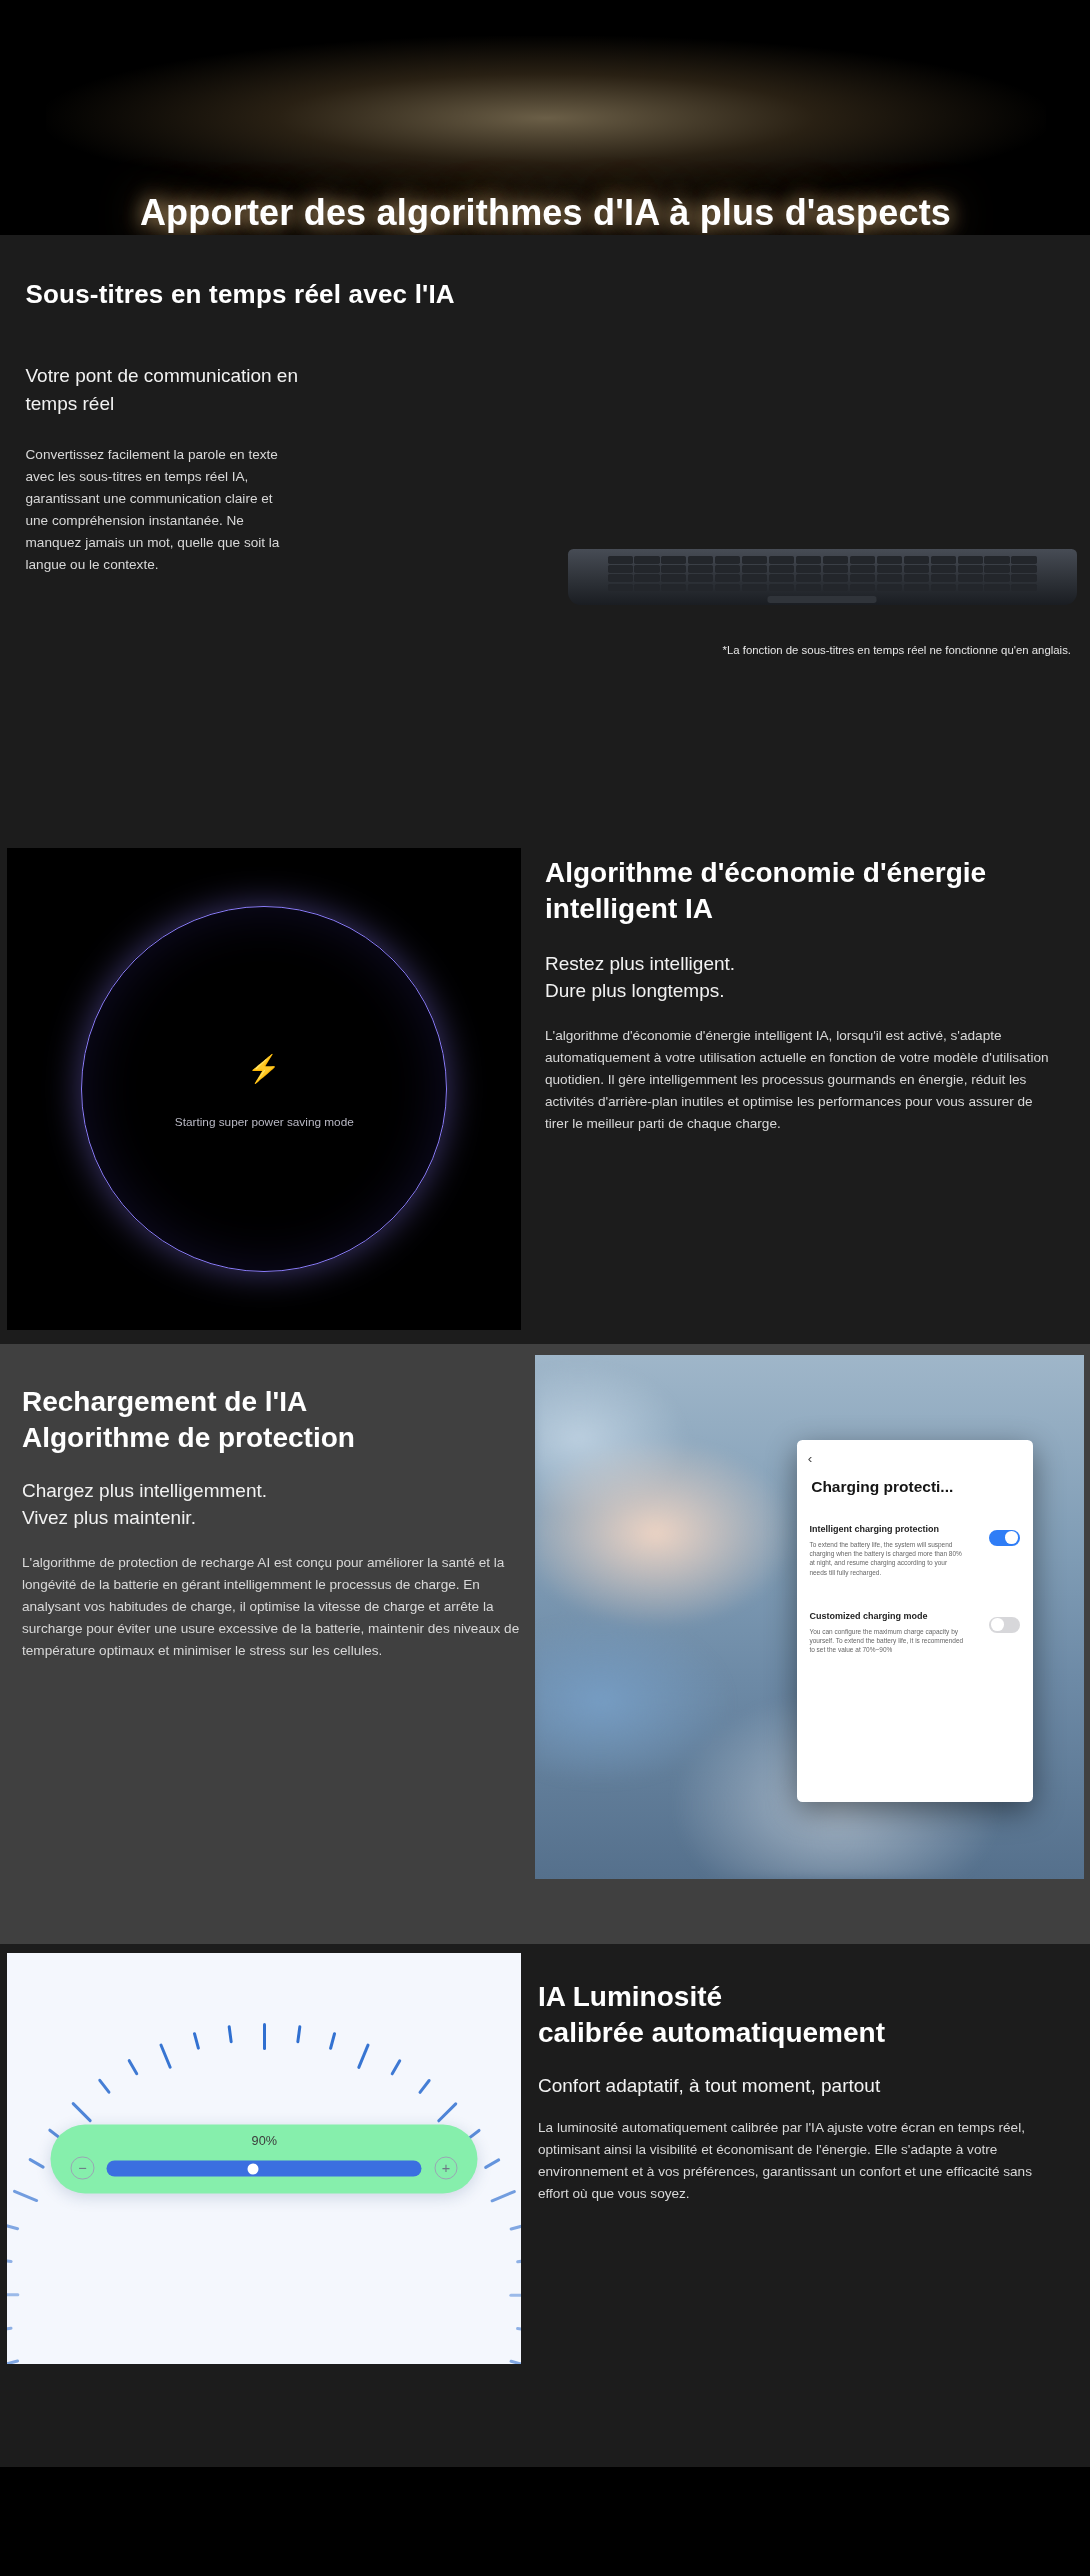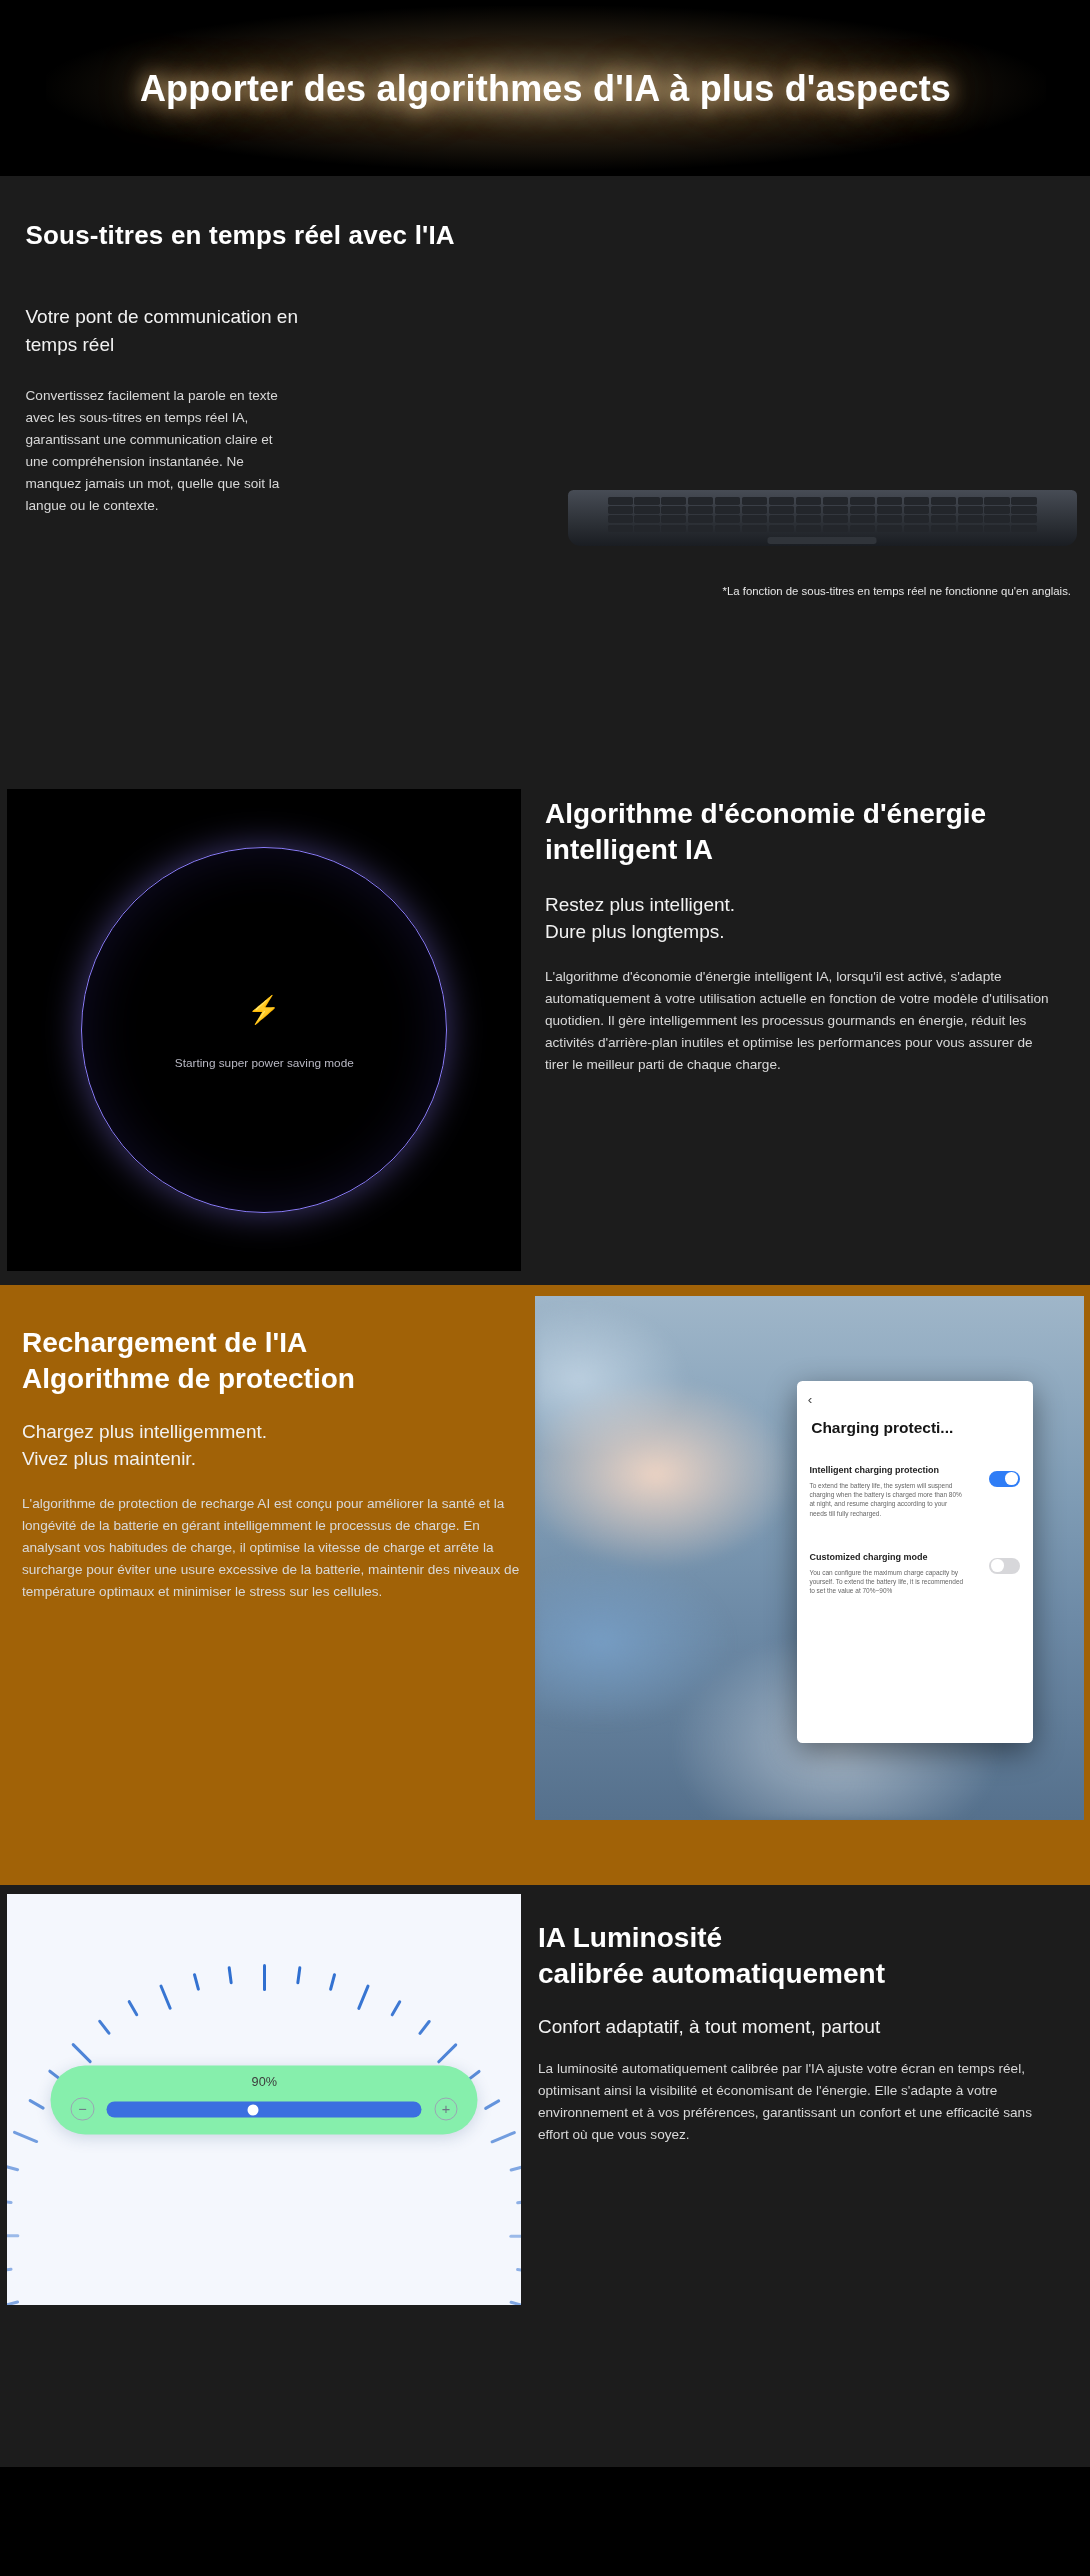--- a/index.html
+++ b/index.html
@@ -18,24 +18,24 @@
     position: relative;
     width: 1091px;
     height: 2576px;
     background: #1c1c1c;
   }
 
   
   .hero {
     position: relative;
     width: 1091px;
-    height: 176px;
+    height: 235px;
     background: #000;
     display: flex;
-    align-items: center;
+    align-items: flex-end;
     justify-content: center;
     overflow: hidden;
   }
   .hero-glow {
     position: absolute;
     left: 50%;
     top: 50%;
     transform: translate(-50%, -50%);
     width: 1000px;
     height: 164px;
@@ -243,21 +243,21 @@
     font-size: 28px;
     line-height: 1.3;
     font-weight: bold;
   }
   .sec2-right .lead { font-size: 19px; margin-bottom: 20px; }
 
   
   .sec3 {
     position: relative;
     height: 600px;
-    background: #a16207;
+    background: #404040;
   }
   .sec3-left {
     position: absolute;
     left: 22px;
     top: 40px;
     width: 509px;
   }
   .sec3-left h2 {
     margin: 0 0 20px 0;
     font-size: 28px;

